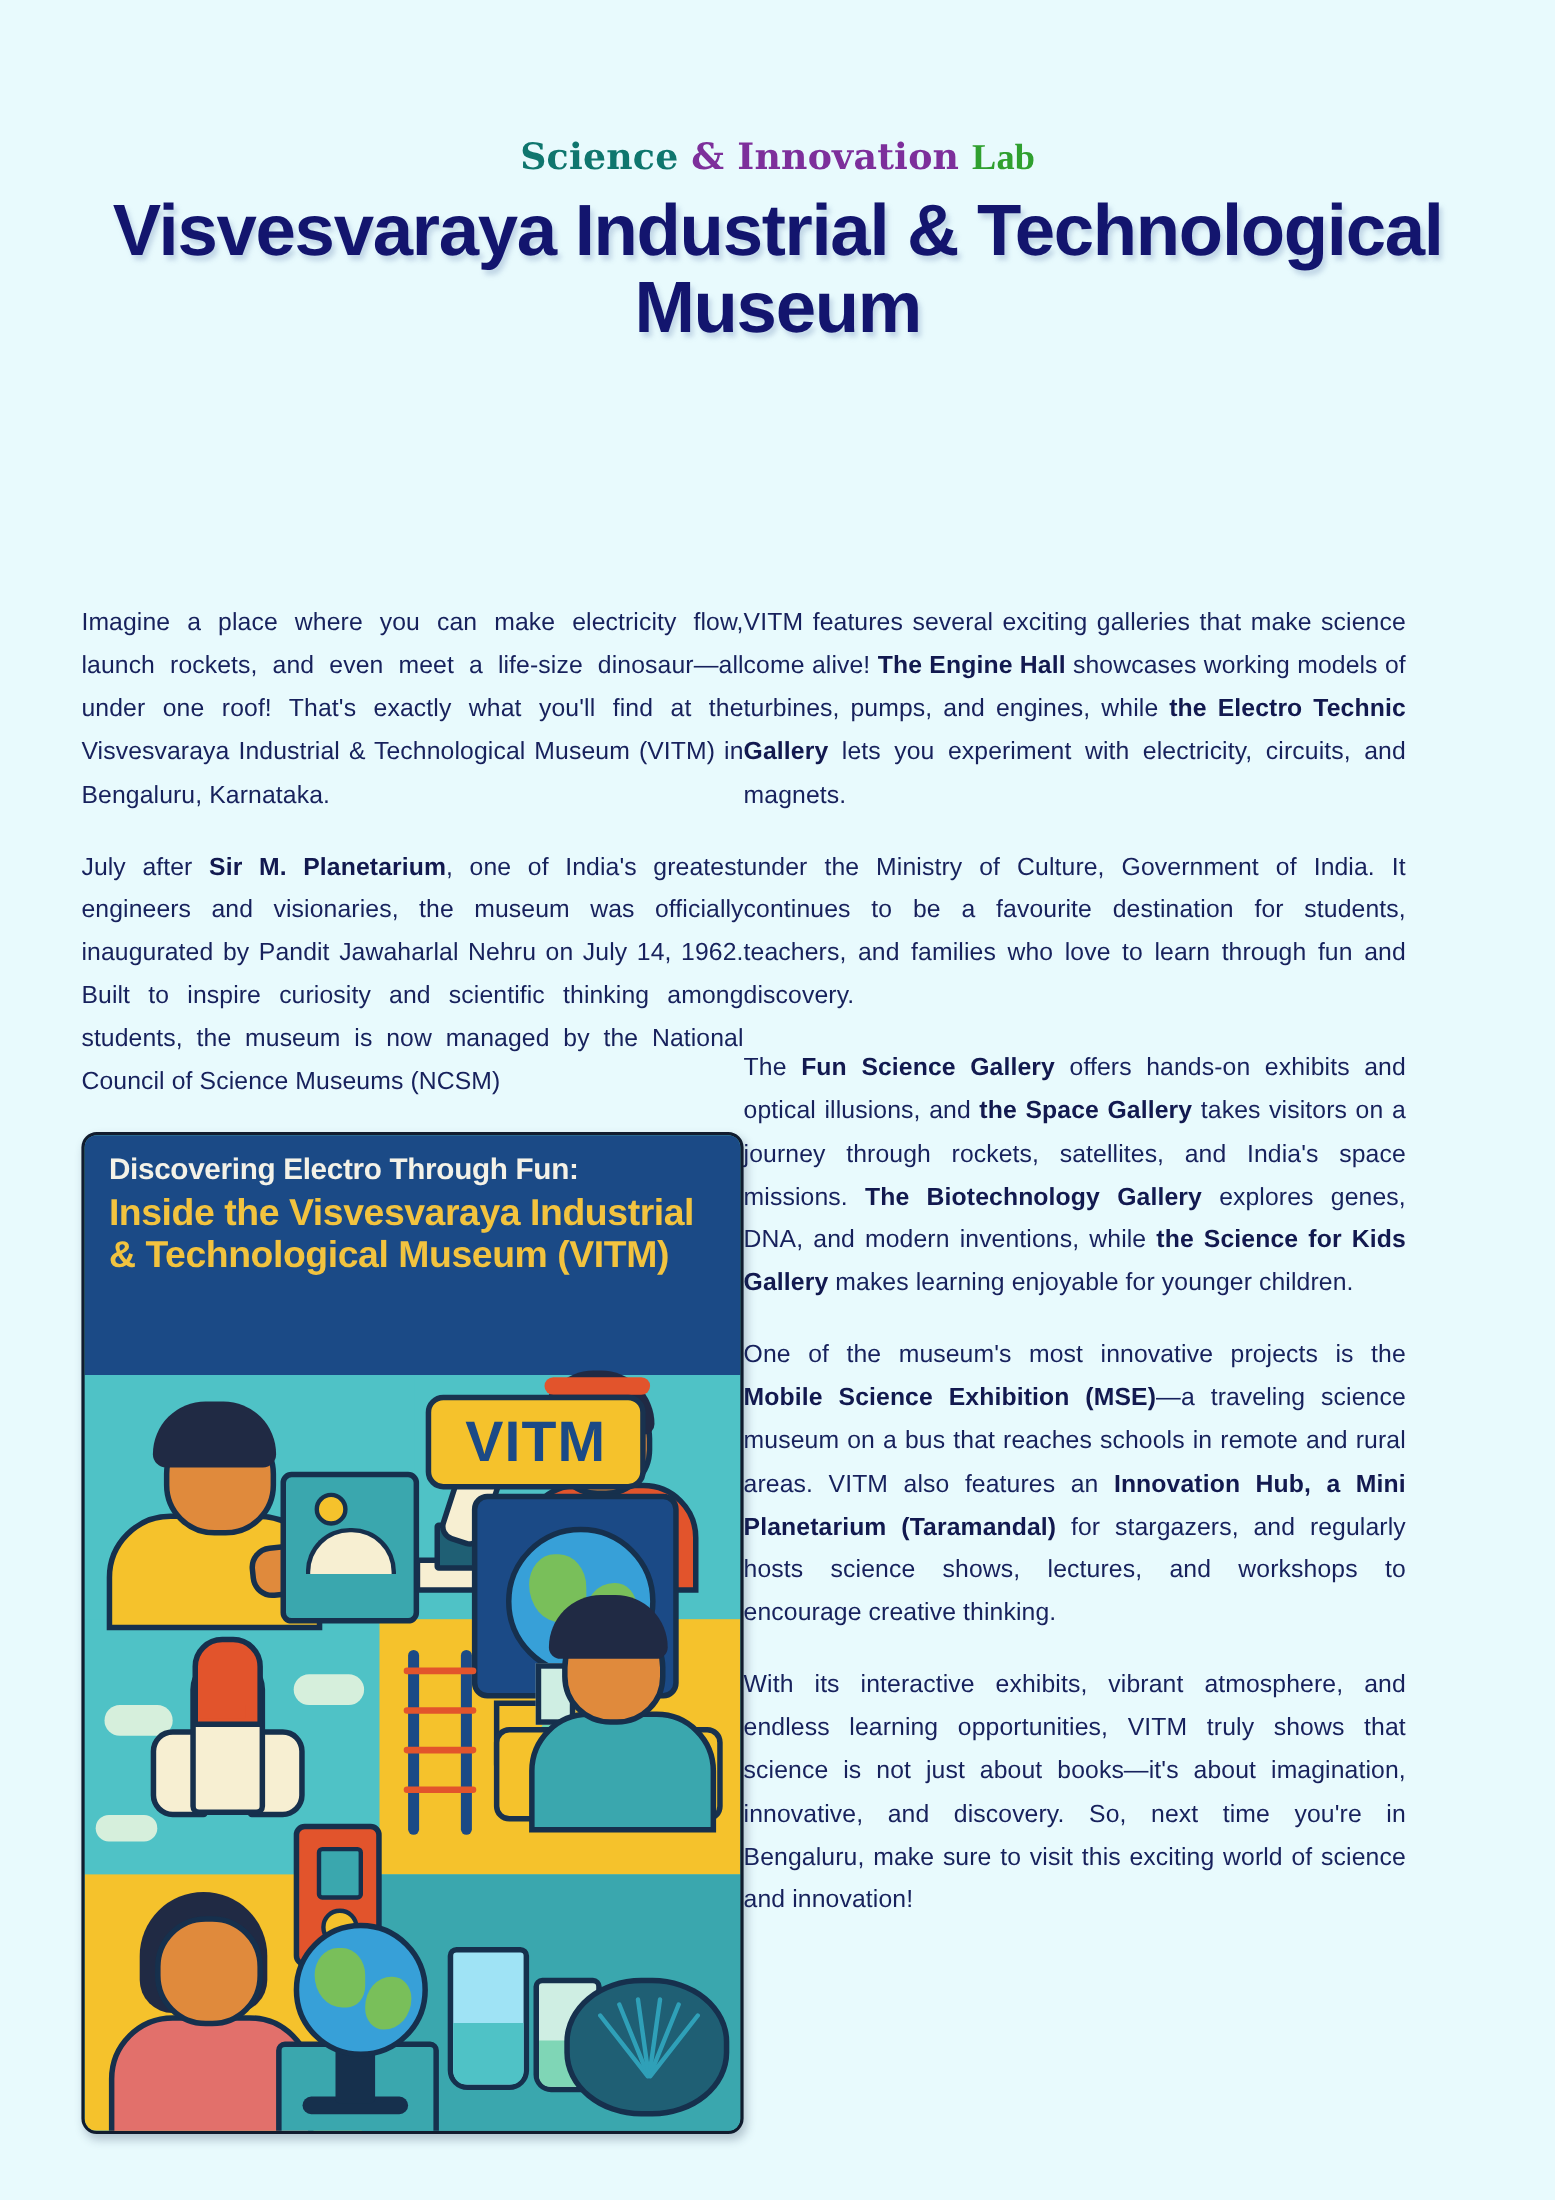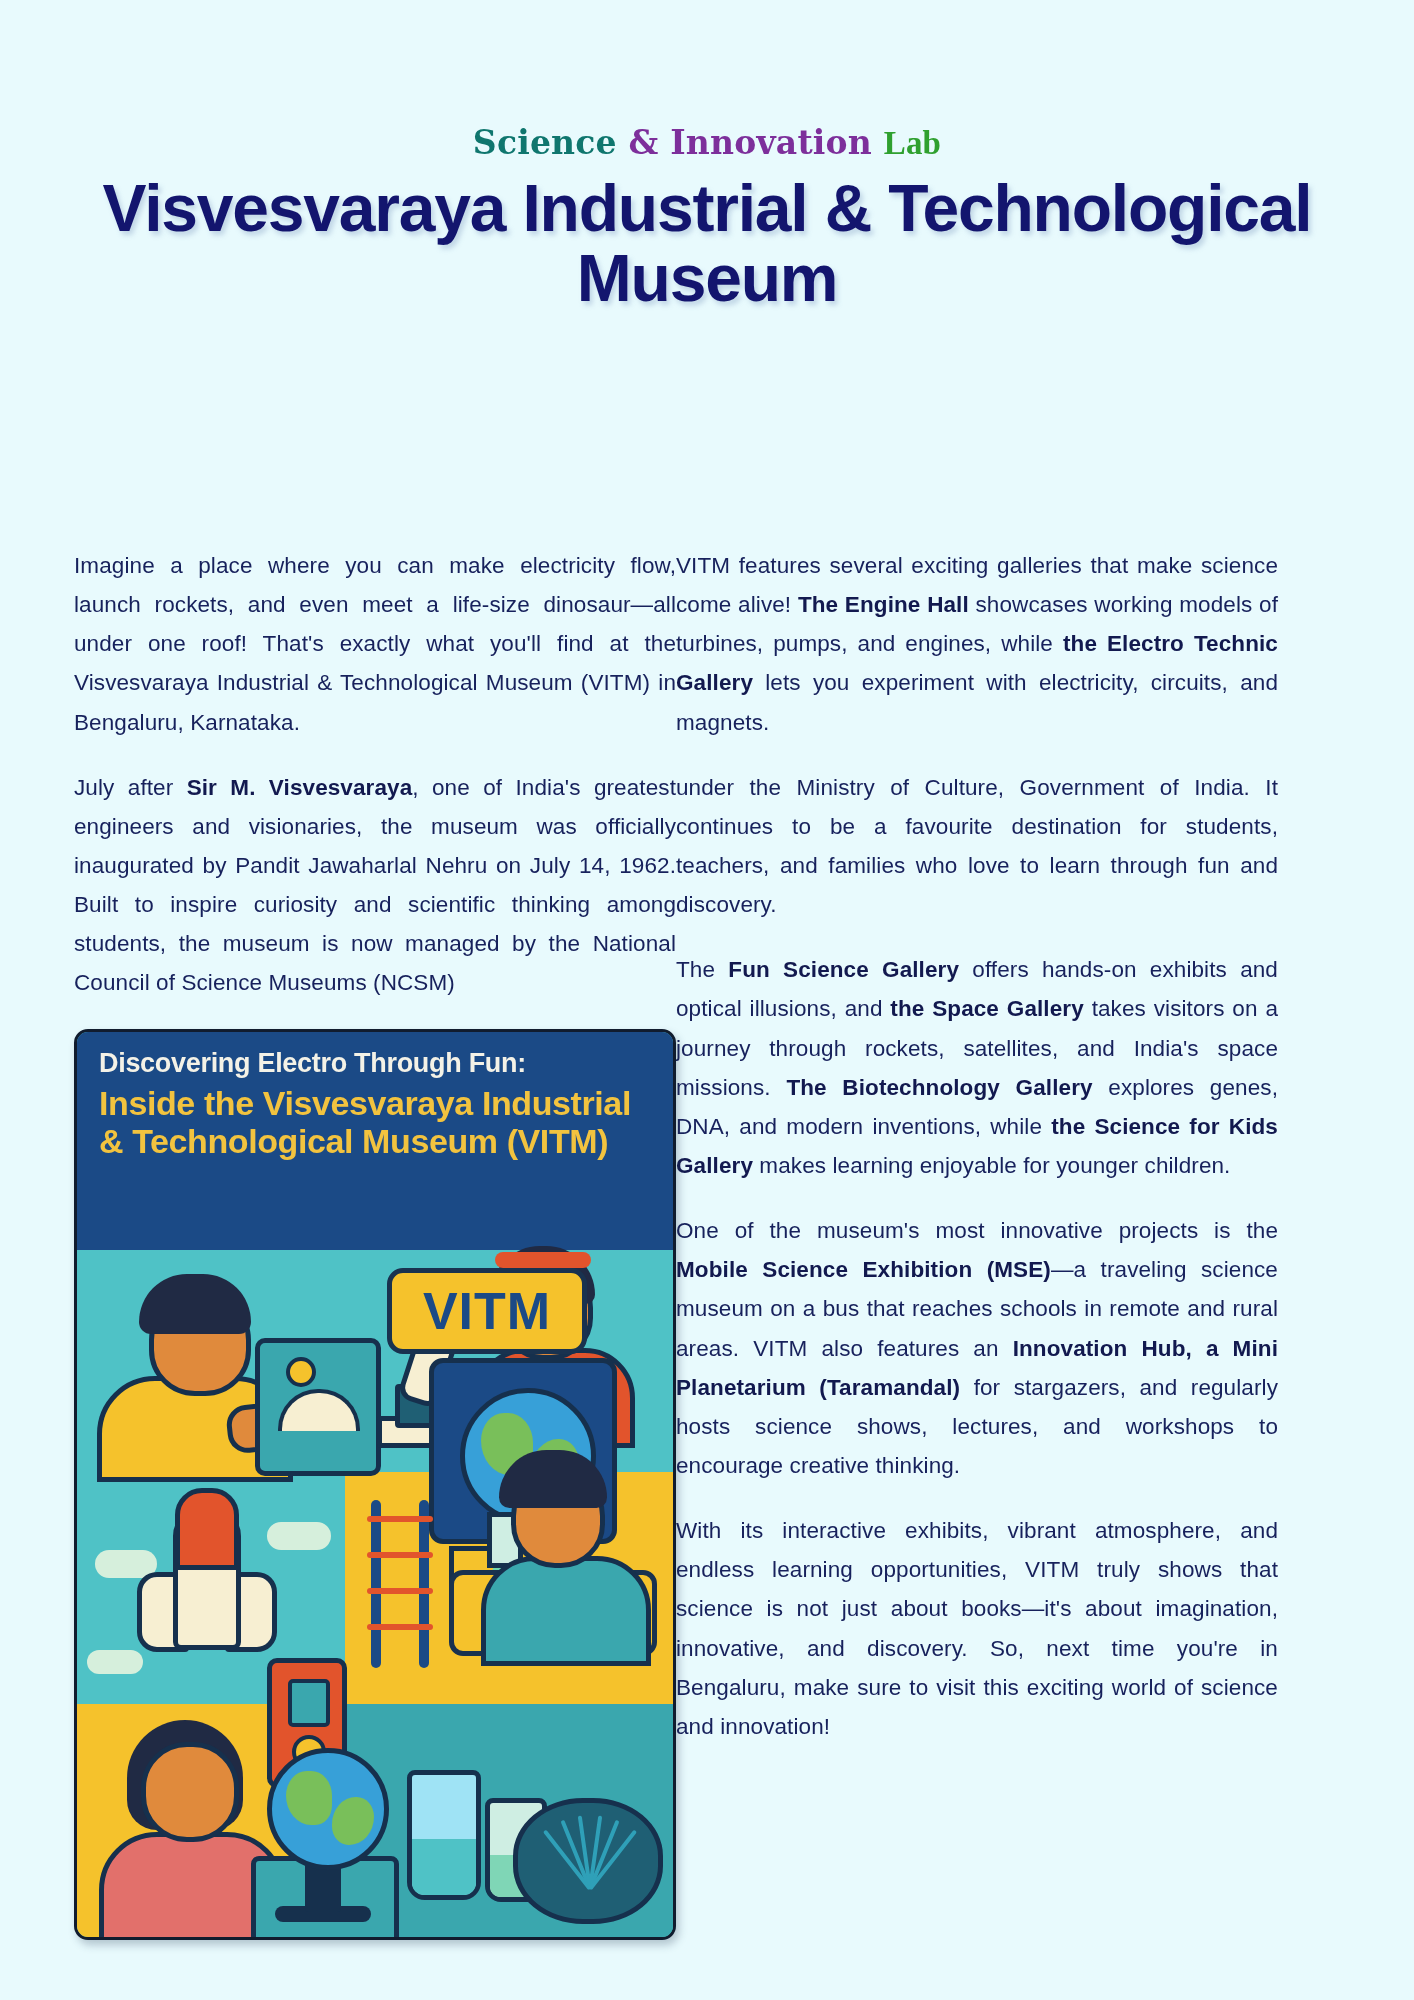--- a/index.html
+++ b/index.html
@@ -390,21 +390,21 @@
   </div>
 
   <h1 class="headline">Visvesvaraya Industrial &amp; Technological Museum</h1>
 
   <div class="columns">
 
     <div class="col">
 
       <p class="body">Imagine a place where you can make electricity flow, launch rockets, and even meet a life-size dinosaur—all under one roof! That's exactly what you'll find at the Visvesvaraya Industrial &amp; Technological Museum (VITM) in Bengaluru, Karnataka.</p>
 
-      <p class="body"><span>July after </span><b>Sir M. Visvesvaraya</b><span>, one of India's greatest engineers and visionaries, the museum was officially inaugurated by Pandit Jawaharlal Nehru on July 14, 1962. Built to inspire curiosity and scientific thinking among students, the museum is now managed by the National Council of Science Museums (NCSM)</span></p>
+      <p class="body"><span>July after </span><b>Sir M. Planetarium</b><span>, one of India's greatest engineers and visionaries, the museum was officially inaugurated by Pandit Jawaharlal Nehru on July 14, 1962. Built to inspire curiosity and scientific thinking among students, the museum is now managed by the National Council of Science Museums (NCSM)</span></p>
 
       <div class="poster">
         <div class="poster-head">
           <div class="poster-kicker">Discovering Electro Through Fun:</div>
           <div class="poster-title">Inside the Visvesvaraya Industrial &amp; Technological Museum (VITM)</div>
         </div>
 
         <div class="poster-art">
           <div class="panel p-tl"></div>
           <div class="panel p-tr"></div>

